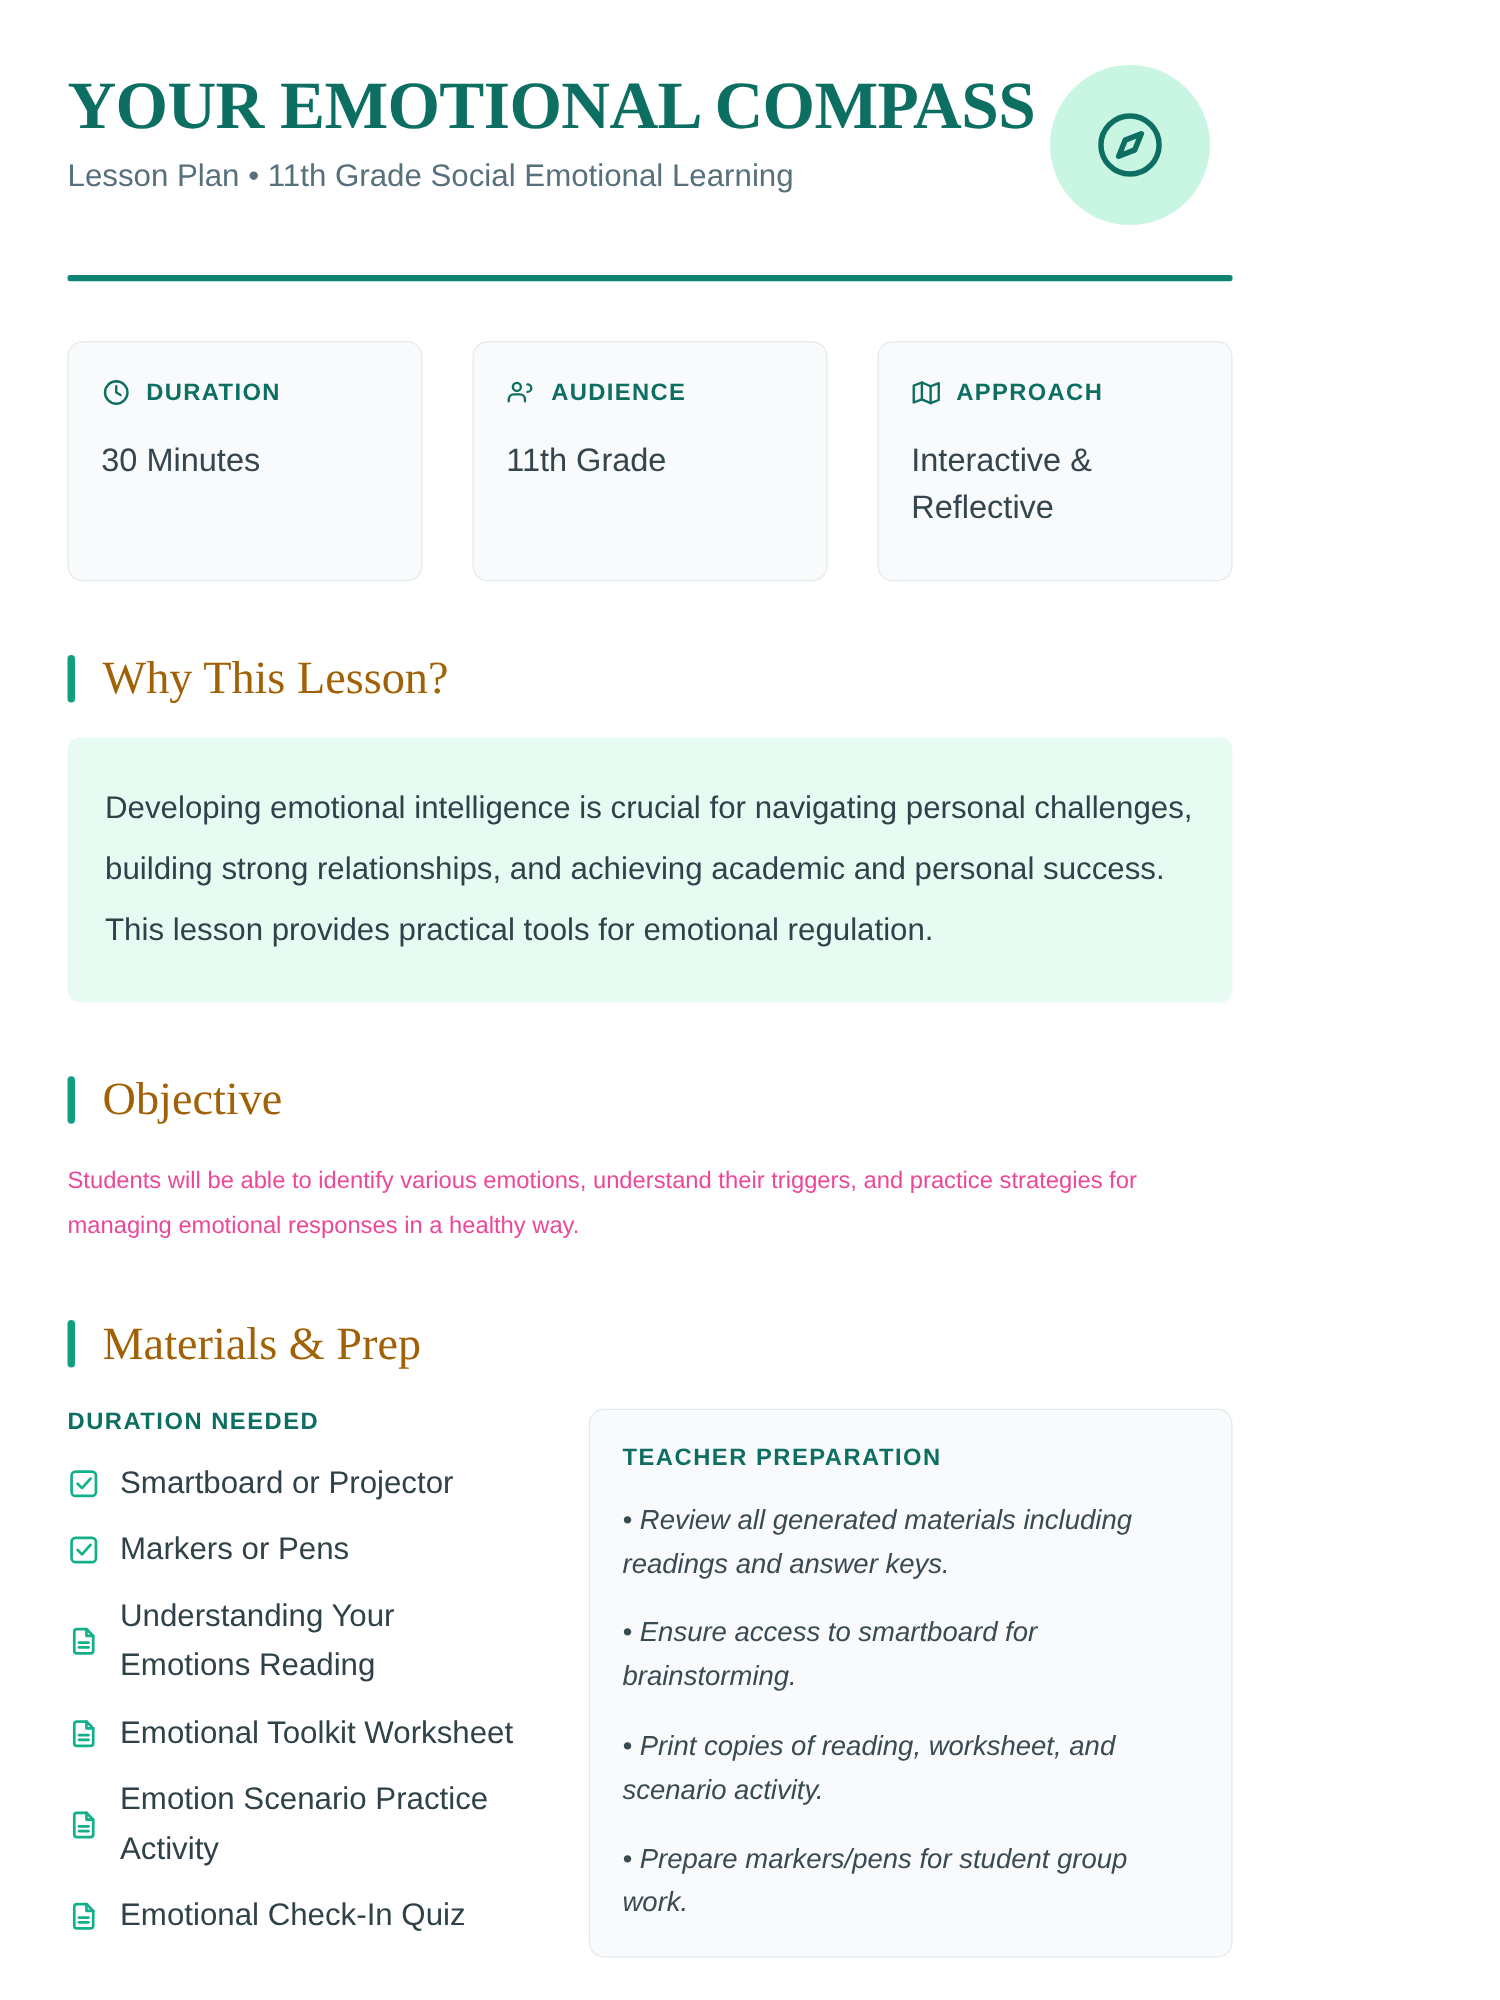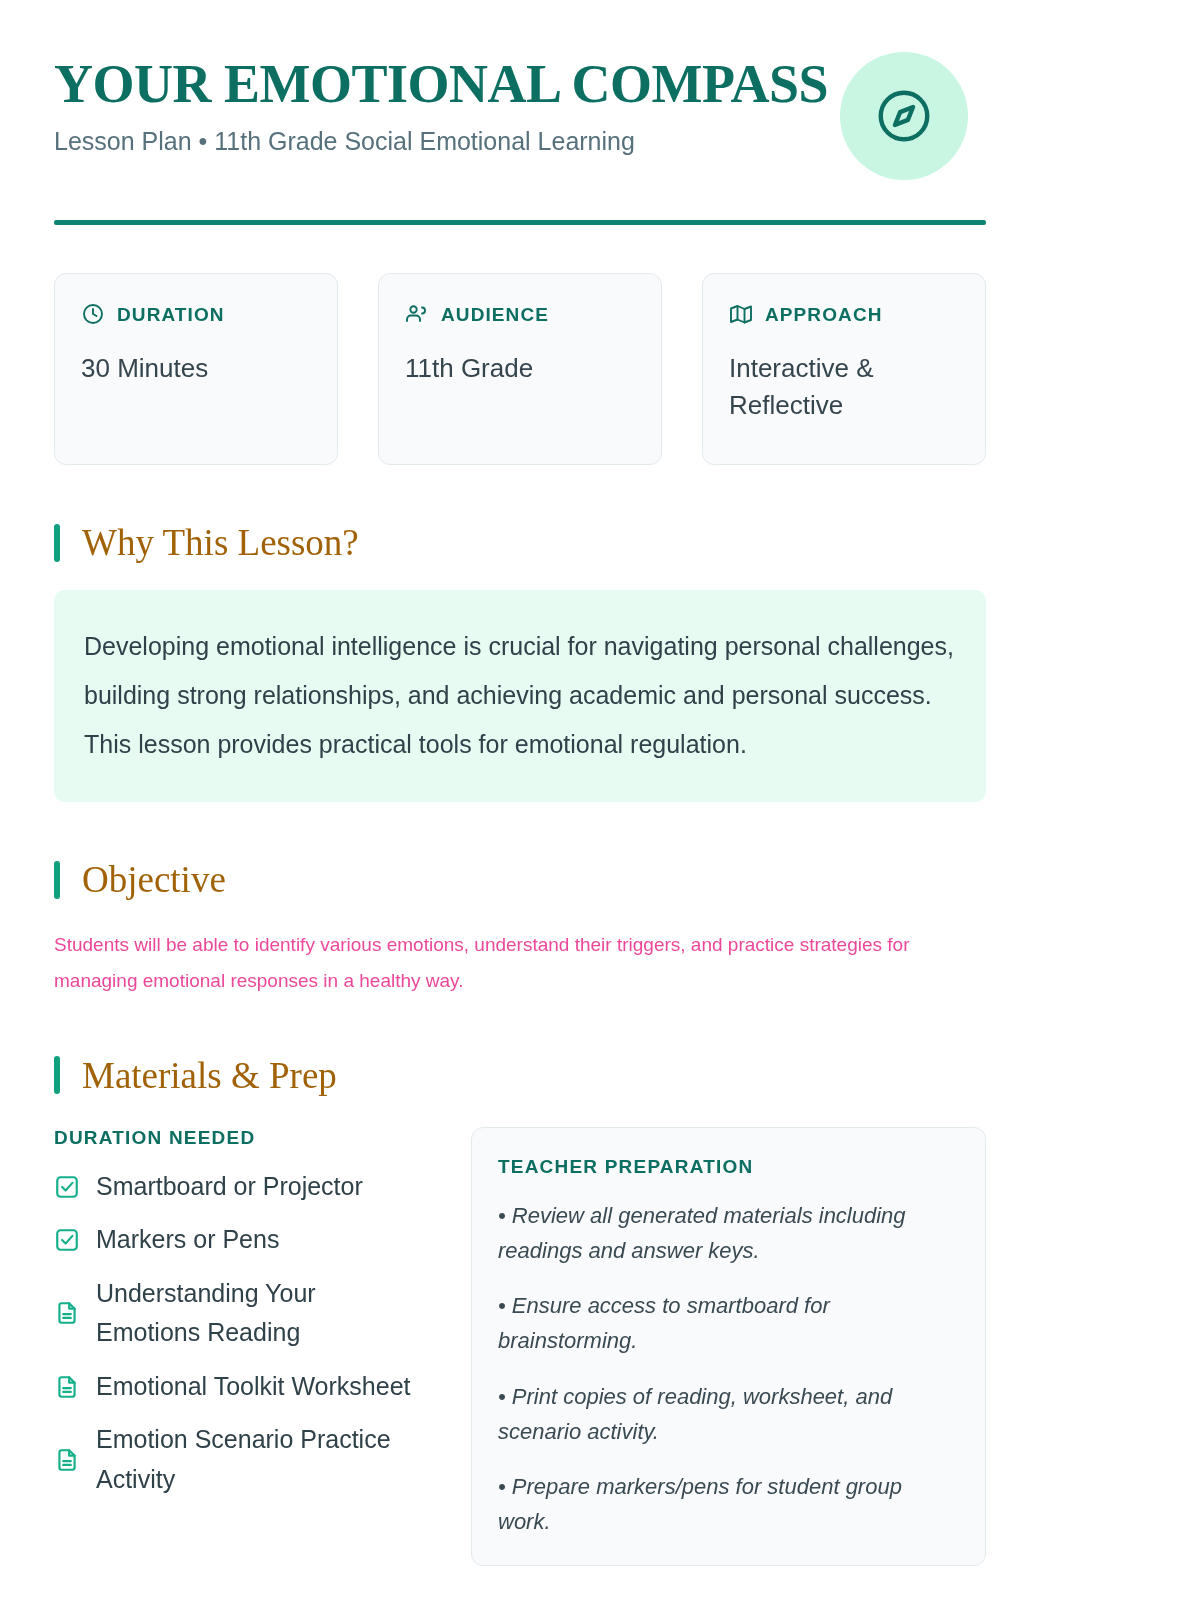--- a/index.html
+++ b/index.html
@@ -314,20 +314,31 @@
               <svg width="26" height="26" viewBox="0 0 24 24" fill="none" stroke="#14b08a" stroke-width="2" stroke-linecap="round" stroke-linejoin="round">
                 <path d="M14 3H7a2 2 0 0 0-2 2v14a2 2 0 0 0 2 2h10a2 2 0 0 0 2-2V8z"></path>
                 <polyline points="14 3 14 8 19 8"></polyline>
                 <line x1="8.5" y1="13" x2="15.5" y2="13"></line>
                 <line x1="8.5" y1="16.5" x2="15.5" y2="16.5"></line>
               </svg>
             </span>
             <span class="res-text">Emotion Scenario Practice Activity</span>
           </div>
 
+          <div class="res-item">
+            <span>
+              <svg width="26" height="26" viewBox="0 0 24 24" fill="none" stroke="#14b08a" stroke-width="2" stroke-linecap="round" stroke-linejoin="round">
+                <path d="M14 3H7a2 2 0 0 0-2 2v14a2 2 0 0 0 2 2h10a2 2 0 0 0 2-2V8z"></path>
+                <polyline points="14 3 14 8 19 8"></polyline>
+                <line x1="8.5" y1="13" x2="15.5" y2="13"></line>
+                <line x1="8.5" y1="16.5" x2="15.5" y2="16.5"></line>
+              </svg>
+            </span>
+            <span class="res-text">Emotional Check-In Quiz</span>
+          </div>
 
         </div>
       </div>
 
       <div class="prep-card">
         <div class="mini-label">TEACHER PREPARATION</div>
         <div class="prep-item">• Review all generated materials including readings and answer keys.</div>
         <div class="prep-item">• Ensure access to smartboard for brainstorming.</div>
         <div class="prep-item">• Print copies of reading, worksheet, and scenario activity.</div>
         <div class="prep-item">• Prepare markers/pens for student group work.</div>

